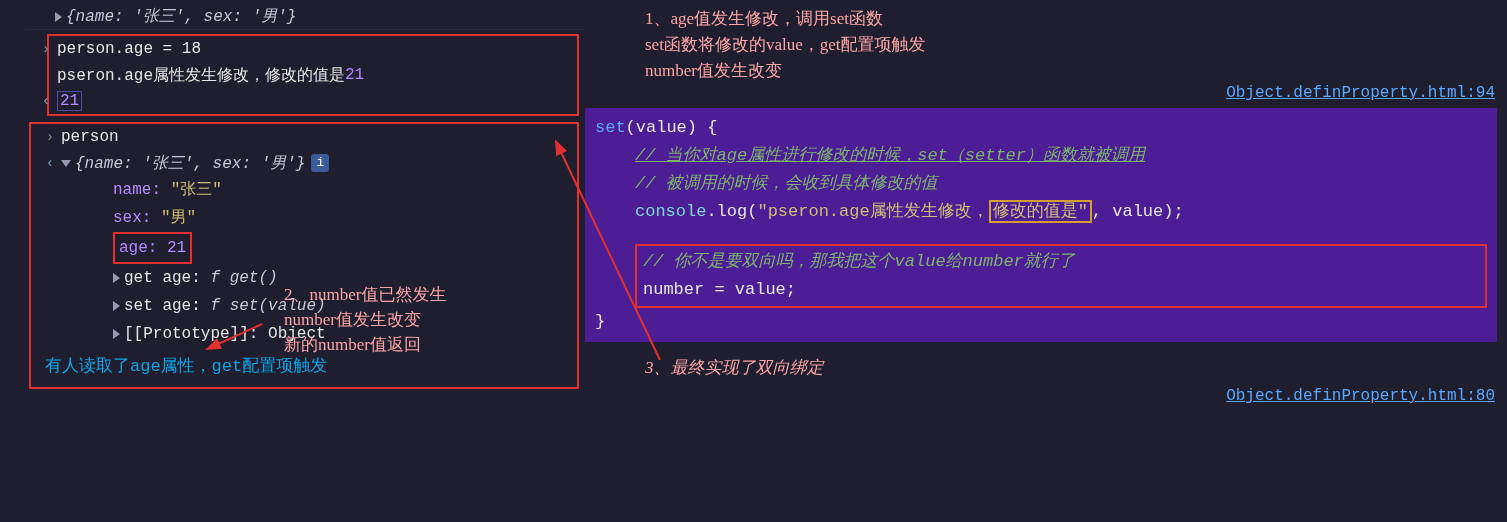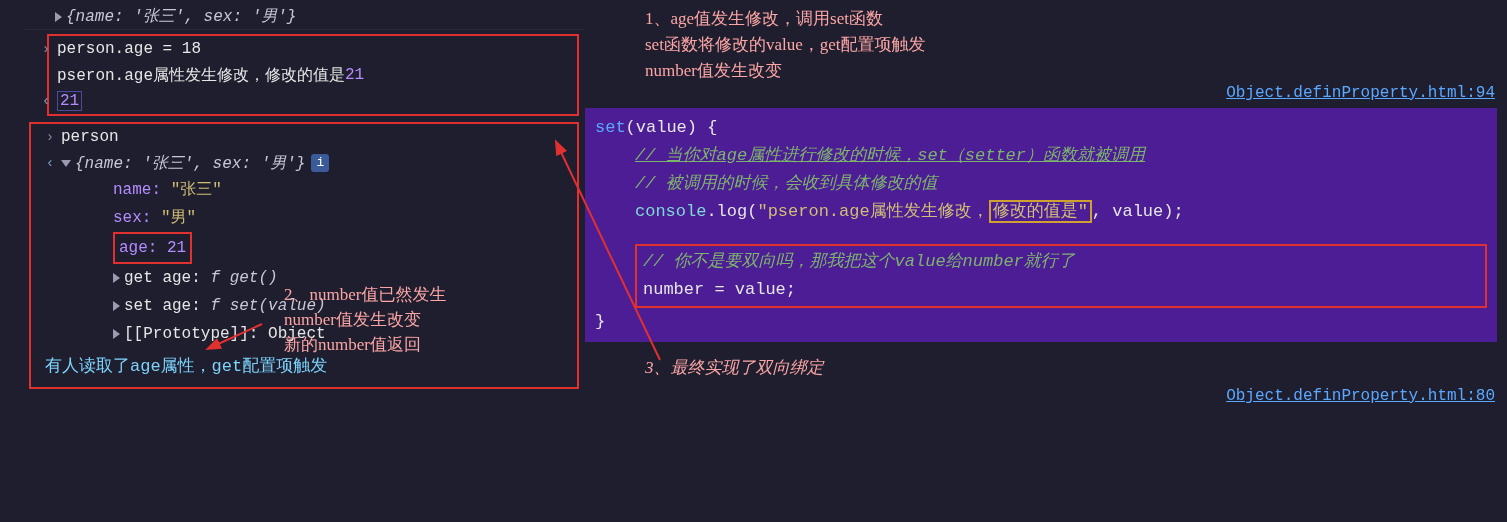--- a/index.html
+++ b/index.html
@@ -29,21 +29,21 @@
   .red-text { color: #fca5a5; font-family: SimSun, serif; font-size: 17px; }
   .redbox { border: 2px solid #e03030; }
   .link { color: #5aa8ff; text-decoration: underline; }
   .link-row { text-align: right; padding-right: 12px; }
   .indent3 { padding-left: 82px; }
   .codeblock { background: #4c1d95; margin: 6px 10px 6px 0; padding: 6px 10px; font-size: 17px; line-height: 28px; }
   .info-icon { display:inline-block; width:18px; height:18px; background:#3a5a9a; border-radius:3px; text-align:center; font-size:13px; line-height:18px; color:#fff; font-style:normal; margin-left:6px;}
   .tri { display:inline-block; width:0; height:0; border-top:5px solid transparent; border-bottom:5px solid transparent; border-left:7px solid #9a9ab0; margin-right:4px; vertical-align:middle;}
   .tri-down { display:inline-block; width:0; height:0; border-left:5px solid transparent; border-right:5px solid transparent; border-top:7px solid #9a9ab0; margin-right:4px; vertical-align:middle;}
   .yellowbox { border:2px solid #d0a030; padding:0 2px; }
-  .bottom-note { color:#7dd3fc; font-size:17px; padding:6px 14px; }
+  .bottom-note { color:#0ea5e9; font-size:17px; padding:6px 14px; }
   svg.anno { position:absolute; top:0; left:0; pointer-events:none; }
 </style>
 </head>
 <body>
 
 <div class="row">
 
   <div class="left-panel">
     <div class="console-line">
       <span class="gutter"></span>

